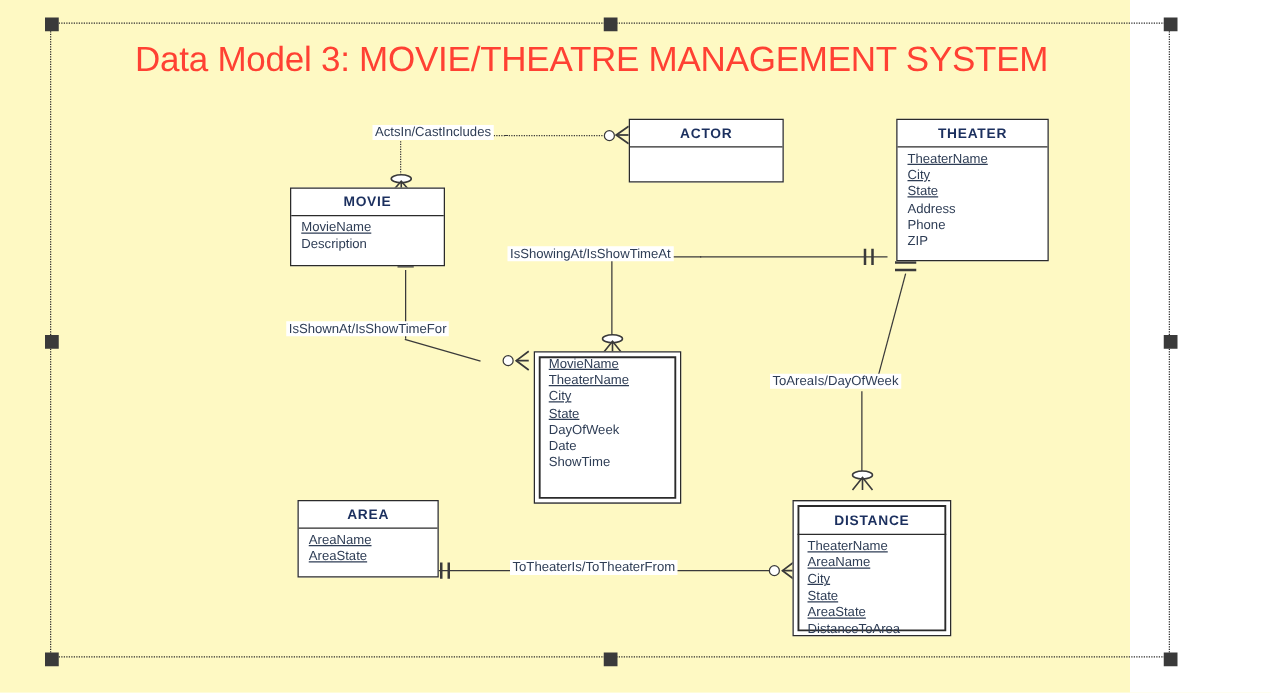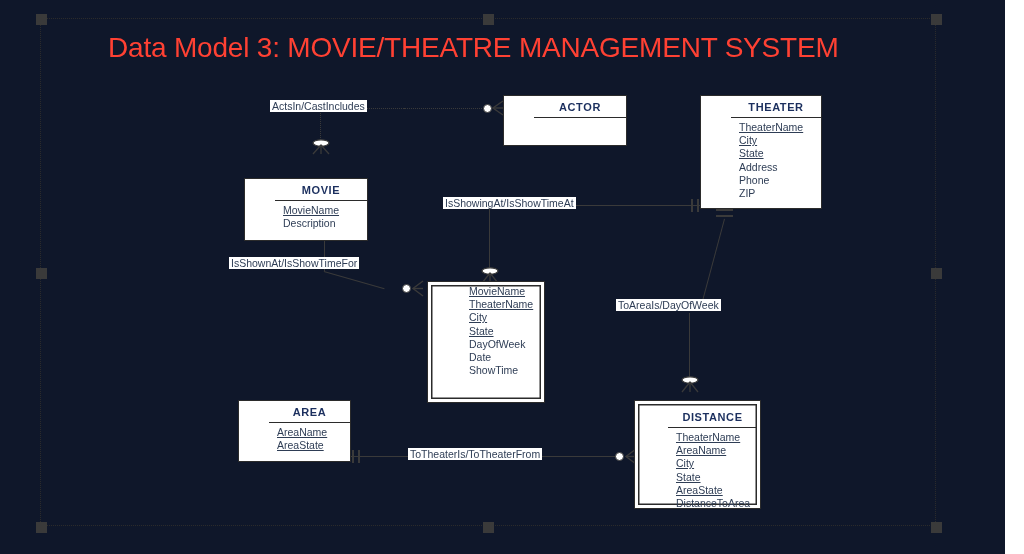--- a/index.html
+++ b/index.html
@@ -1,32 +1,32 @@
 <!DOCTYPE html>
 <html><head>
 <meta charset="utf-8">
 <style>
   html,body{margin:0;padding:0;background:#ffffff;}
   body{width:1024px;height:554px;overflow:hidden;
        font-family:"Liberation Sans", sans-serif;}
-  #canvas{position:relative;width:1005px;height:554px;background:#0f172a;}
+  #canvas{position:relative;width:904px;height:554px;background:#fef9c3;}
 
   
   .sel-frame{position:absolute;left:40px;top:18px;width:896px;height:508px;
      border:1px dotted #2b2b2b;box-sizing:border-box;}
   .handle{position:absolute;width:11px;height:11px;background:#3a3a3a;}
 
   
   .title{position:absolute;left:108px;top:31px;width:810px;
      font-size:28px;line-height:34px;color:#ff4133;letter-spacing:-0.2px;
      white-space:nowrap;}
 
   
   .entity{position:absolute;background:#fff;border:1.5px solid #2b2b2b;
-     box-sizing:border-box;padding-left:30px;}
+     box-sizing:border-box;}
   .entity.weak{border:1.5px solid #2b2b2b;
      box-shadow:inset 0 0 0 3px #fff, inset 0 0 0 4.5px #2b2b2b;}
   .ent-name{font-size:11px;font-weight:bold;color:#1b2f5e;text-align:center;
      letter-spacing:.6px;padding:5px 4px 4px;border-bottom:1.2px solid #2b2b2b;
      white-space:nowrap;}
   .entity.weak .ent-name{padding:7px 6px 4px;margin:3px 3px 0;border-bottom:1.2px solid #2b2b2b;}
   .attrs{padding:3px 0 4px 8px;}
   .entity.weak .attrs{padding:3px 0 6px 11px;}
   .attr{font-size:10.5px;line-height:13.2px;color:#2e3d55;white-space:nowrap;}
   .attr.key{text-decoration:underline;}
@@ -59,38 +59,38 @@
     <div class="handle" style="left:-5px;top:503px;"></div>
     <div class="handle" style="left:442px;top:503px;"></div>
     <div class="handle" style="left:890px;top:503px;"></div>
   </div>
 
   <div class="title">Data Model 3: MOVIE/THEATRE MANAGEMENT SYSTEM</div>
 
   <div class="dline" style="left:404px;top:108px;width:78px;"></div>
   <div class="dvline" style="left:320px;top:108px;height:38px;"></div>
   <div class="dline" style="left:320px;top:108px;width:84px;"></div>
-  <div class="rel-label" style="left:270px;top:100px;">ActsIn/CastIncludes</div>
+  <div class="rel-label" style="left:298px;top:100px;">ActsIn/CastIncludes</div>
 
   <div class="circle" style="left:483px;top:103.5px;"></div>
   <svg style="position:absolute;left:492px;top:100px;" width="12" height="16">
     <path d="M11 1 L1 8 L11 15" fill="none" stroke="#3a3a3a" stroke-width="1.4"></path>
     <line x1="11" y1="8" x2="1" y2="8" stroke="#3a3a3a" stroke-width="1.4"></line>
   </svg>
 
   <svg style="position:absolute;left:312px;top:138px;" width="18" height="17">
     <ellipse cx="9" cy="5" rx="8" ry="3.2" fill="#fff" stroke="#3a3a3a" stroke-width="1.3"></ellipse>
     <path d="M1 16 L9 7 L17 16" fill="none" stroke="#3a3a3a" stroke-width="1.3"></path>
     <line x1="9" y1="7" x2="9" y2="16" stroke="#3a3a3a" stroke-width="1.3"></line>
   </svg>
 
   <div class="line hline" style="left:560px;top:205px;width:150px;"></div>
   <div class="line vline" style="left:489px;top:205px;height:68px;"></div>
   <div class="line hline" style="left:489px;top:205px;width:72px;"></div>
-  <div class="rel-label" style="left:406px;top:197px;margin-left:37px;">IsShowingAt/IsShowTimeAt</div>
+  <div class="rel-label" style="left:406px;top:197px;">IsShowingAt/IsShowTimeAt</div>
 
   <div class="bar" style="left:691px;top:199px;width:1.6px;height:13px;"></div>
   <div class="bar" style="left:697px;top:199px;width:1.6px;height:13px;"></div>
 
   <svg style="position:absolute;left:481px;top:266px;" width="18" height="18">
     <ellipse cx="9" cy="5" rx="8" ry="3.2" fill="#fff" stroke="#3a3a3a" stroke-width="1.3"></ellipse>
     <path d="M1 17 L9 7 L17 17" fill="none" stroke="#3a3a3a" stroke-width="1.3"></path>
     <line x1="9" y1="7" x2="9" y2="17" stroke="#3a3a3a" stroke-width="1.3"></line>
   </svg>
 
@@ -122,33 +122,33 @@
   <div class="circle" style="left:615px;top:451.5px;"></div>
   <svg style="position:absolute;left:624px;top:448px;" width="13" height="17">
     <path d="M12 1 L2 8.5 L12 16" fill="none" stroke="#3a3a3a" stroke-width="1.4"></path>
     <line x1="12" y1="8.5" x2="2" y2="8.5" stroke="#3a3a3a" stroke-width="1.4"></line>
   </svg>
 
   <div class="entity" style="left:503px;top:95px;width:124px;height:51px;">
     <div class="ent-name">ACTOR</div>
   </div>
 
-  <div class="entity" style="left:700px;top:95px;width:122px;height:114px;">
+  <div class="entity" style="left:717px;top:95px;width:122px;height:114px;">
     <div class="ent-name">THEATER</div>
     <div class="attrs">
       <div class="attr key">TheaterName</div>
       <div class="attr key">City</div>
       <div class="attr key">State</div>
       <div class="attr">Address</div>
       <div class="attr">Phone</div>
       <div class="attr">ZIP</div>
     </div>
   </div>
 
-  <div class="entity" style="left:244px;top:150px;width:124px;height:63px;margin-top:28px;">
+  <div class="entity" style="left:232px;top:150px;width:124px;height:63px;">
     <div class="ent-name">MOVIE</div>
     <div class="attrs">
       <div class="attr key">MovieName</div>
       <div class="attr">Description</div>
     </div>
   </div>
 
   <div class="entity weak" style="left:427px;top:281px;width:118px;height:122px;">
     <div class="attrs">
       <div class="attr key">MovieName</div>

